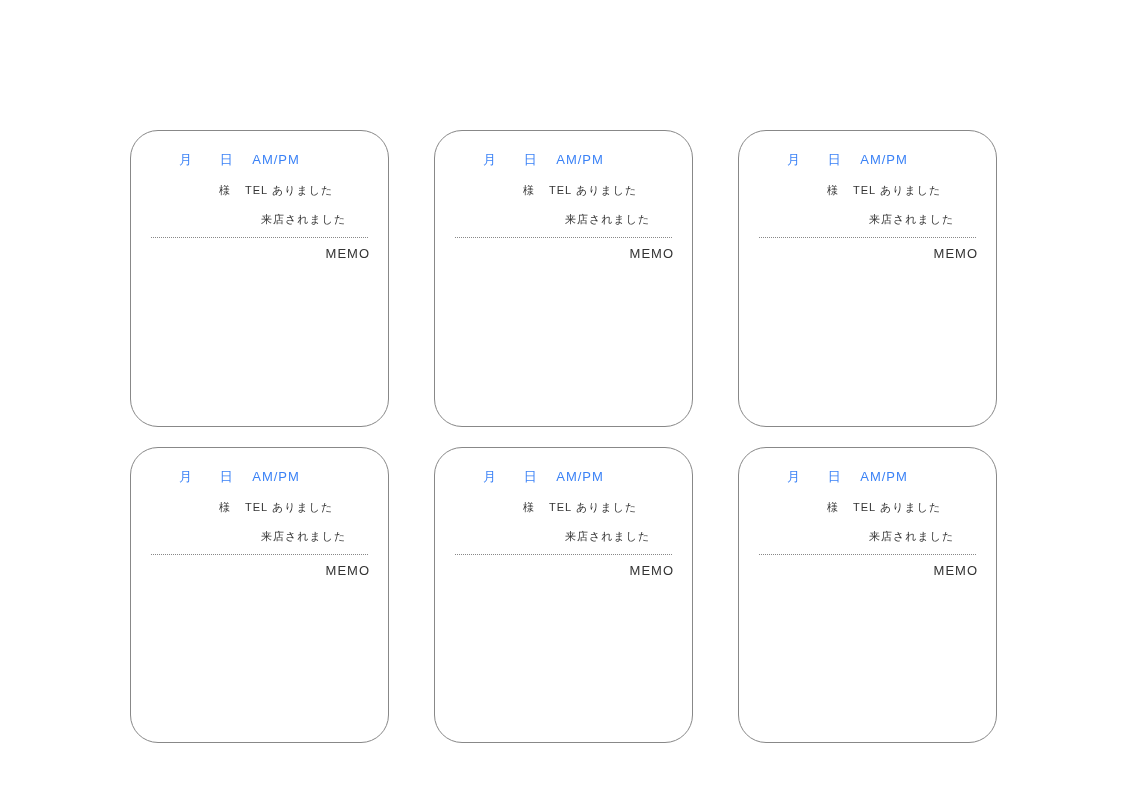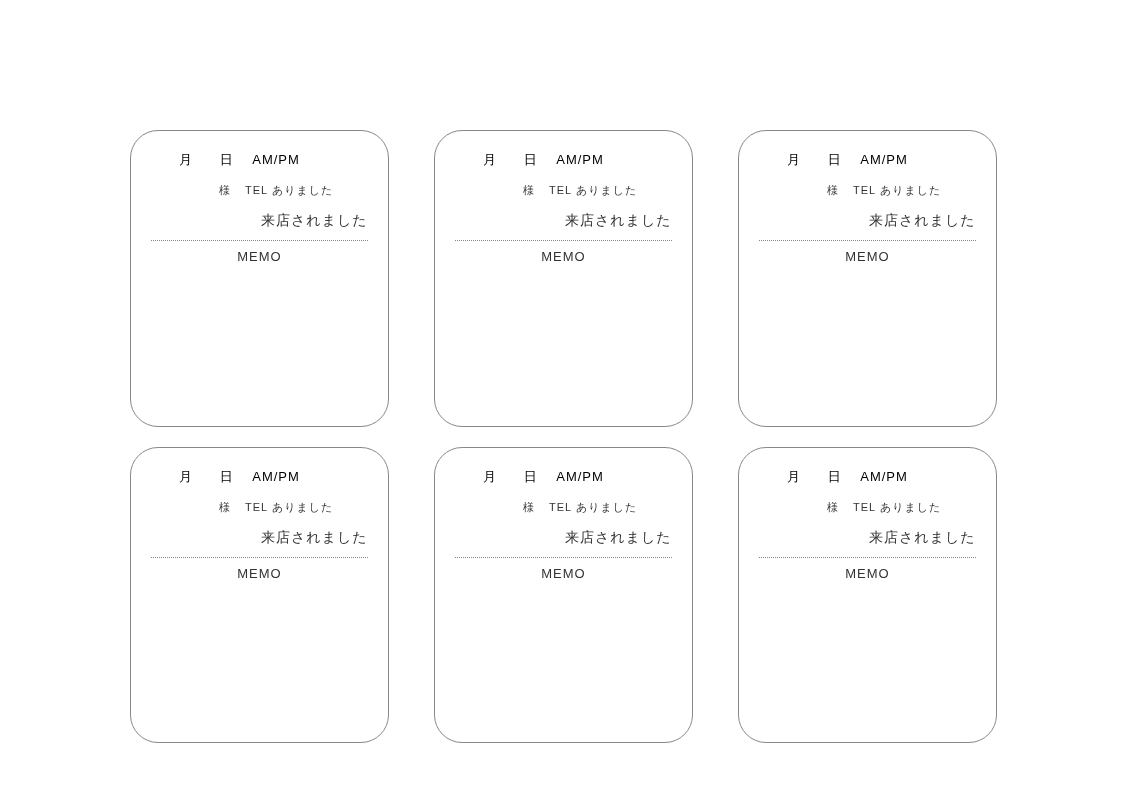--- a/index.html
+++ b/index.html
@@ -28,55 +28,55 @@
     }
     .card {
       border: 1px solid #888;
       border-radius: 28px;
       padding: 16px 18px 18px 18px;
       position: relative;
       background: #fff;
     }
     .line1 {
       font-size: 13px;
-      color: #000000;
+      color: #3b82f6;
       letter-spacing: 1px;
       padding-left: 30px;
       padding-top: 4px;
     }
     .line1 span {
       display: inline-block;
     }
     .month-label { margin-right: 22px; }
     .day-label { margin-right: 14px; }
     .line2 {
       font-size: 11px;
       color: #333;
       letter-spacing: 1px;
       padding-left: 70px;
       padding-top: 14px;
     }
     .sama-label { margin-right: 10px; }
     .line3 {
-      font-size: 14px;
+      font-size: 11px;
       color: #333;
       letter-spacing: 1px;
       padding-left: 112px;
       padding-top: 14px;
     }
     .divider {
       border: none;
       border-top: 1px dotted #888;
       margin: 10px 2px 0 2px;
     }
     .memo-label {
       font-size: 13px;
       color: #333;
       letter-spacing: 1px;
-      text-align: center;
+      text-align: right;
       padding-top: 8px;
     }
   </style>
 </head>
 <body>
 
 <div class="page">
   <div class="grid">
 
     <div class="card">

